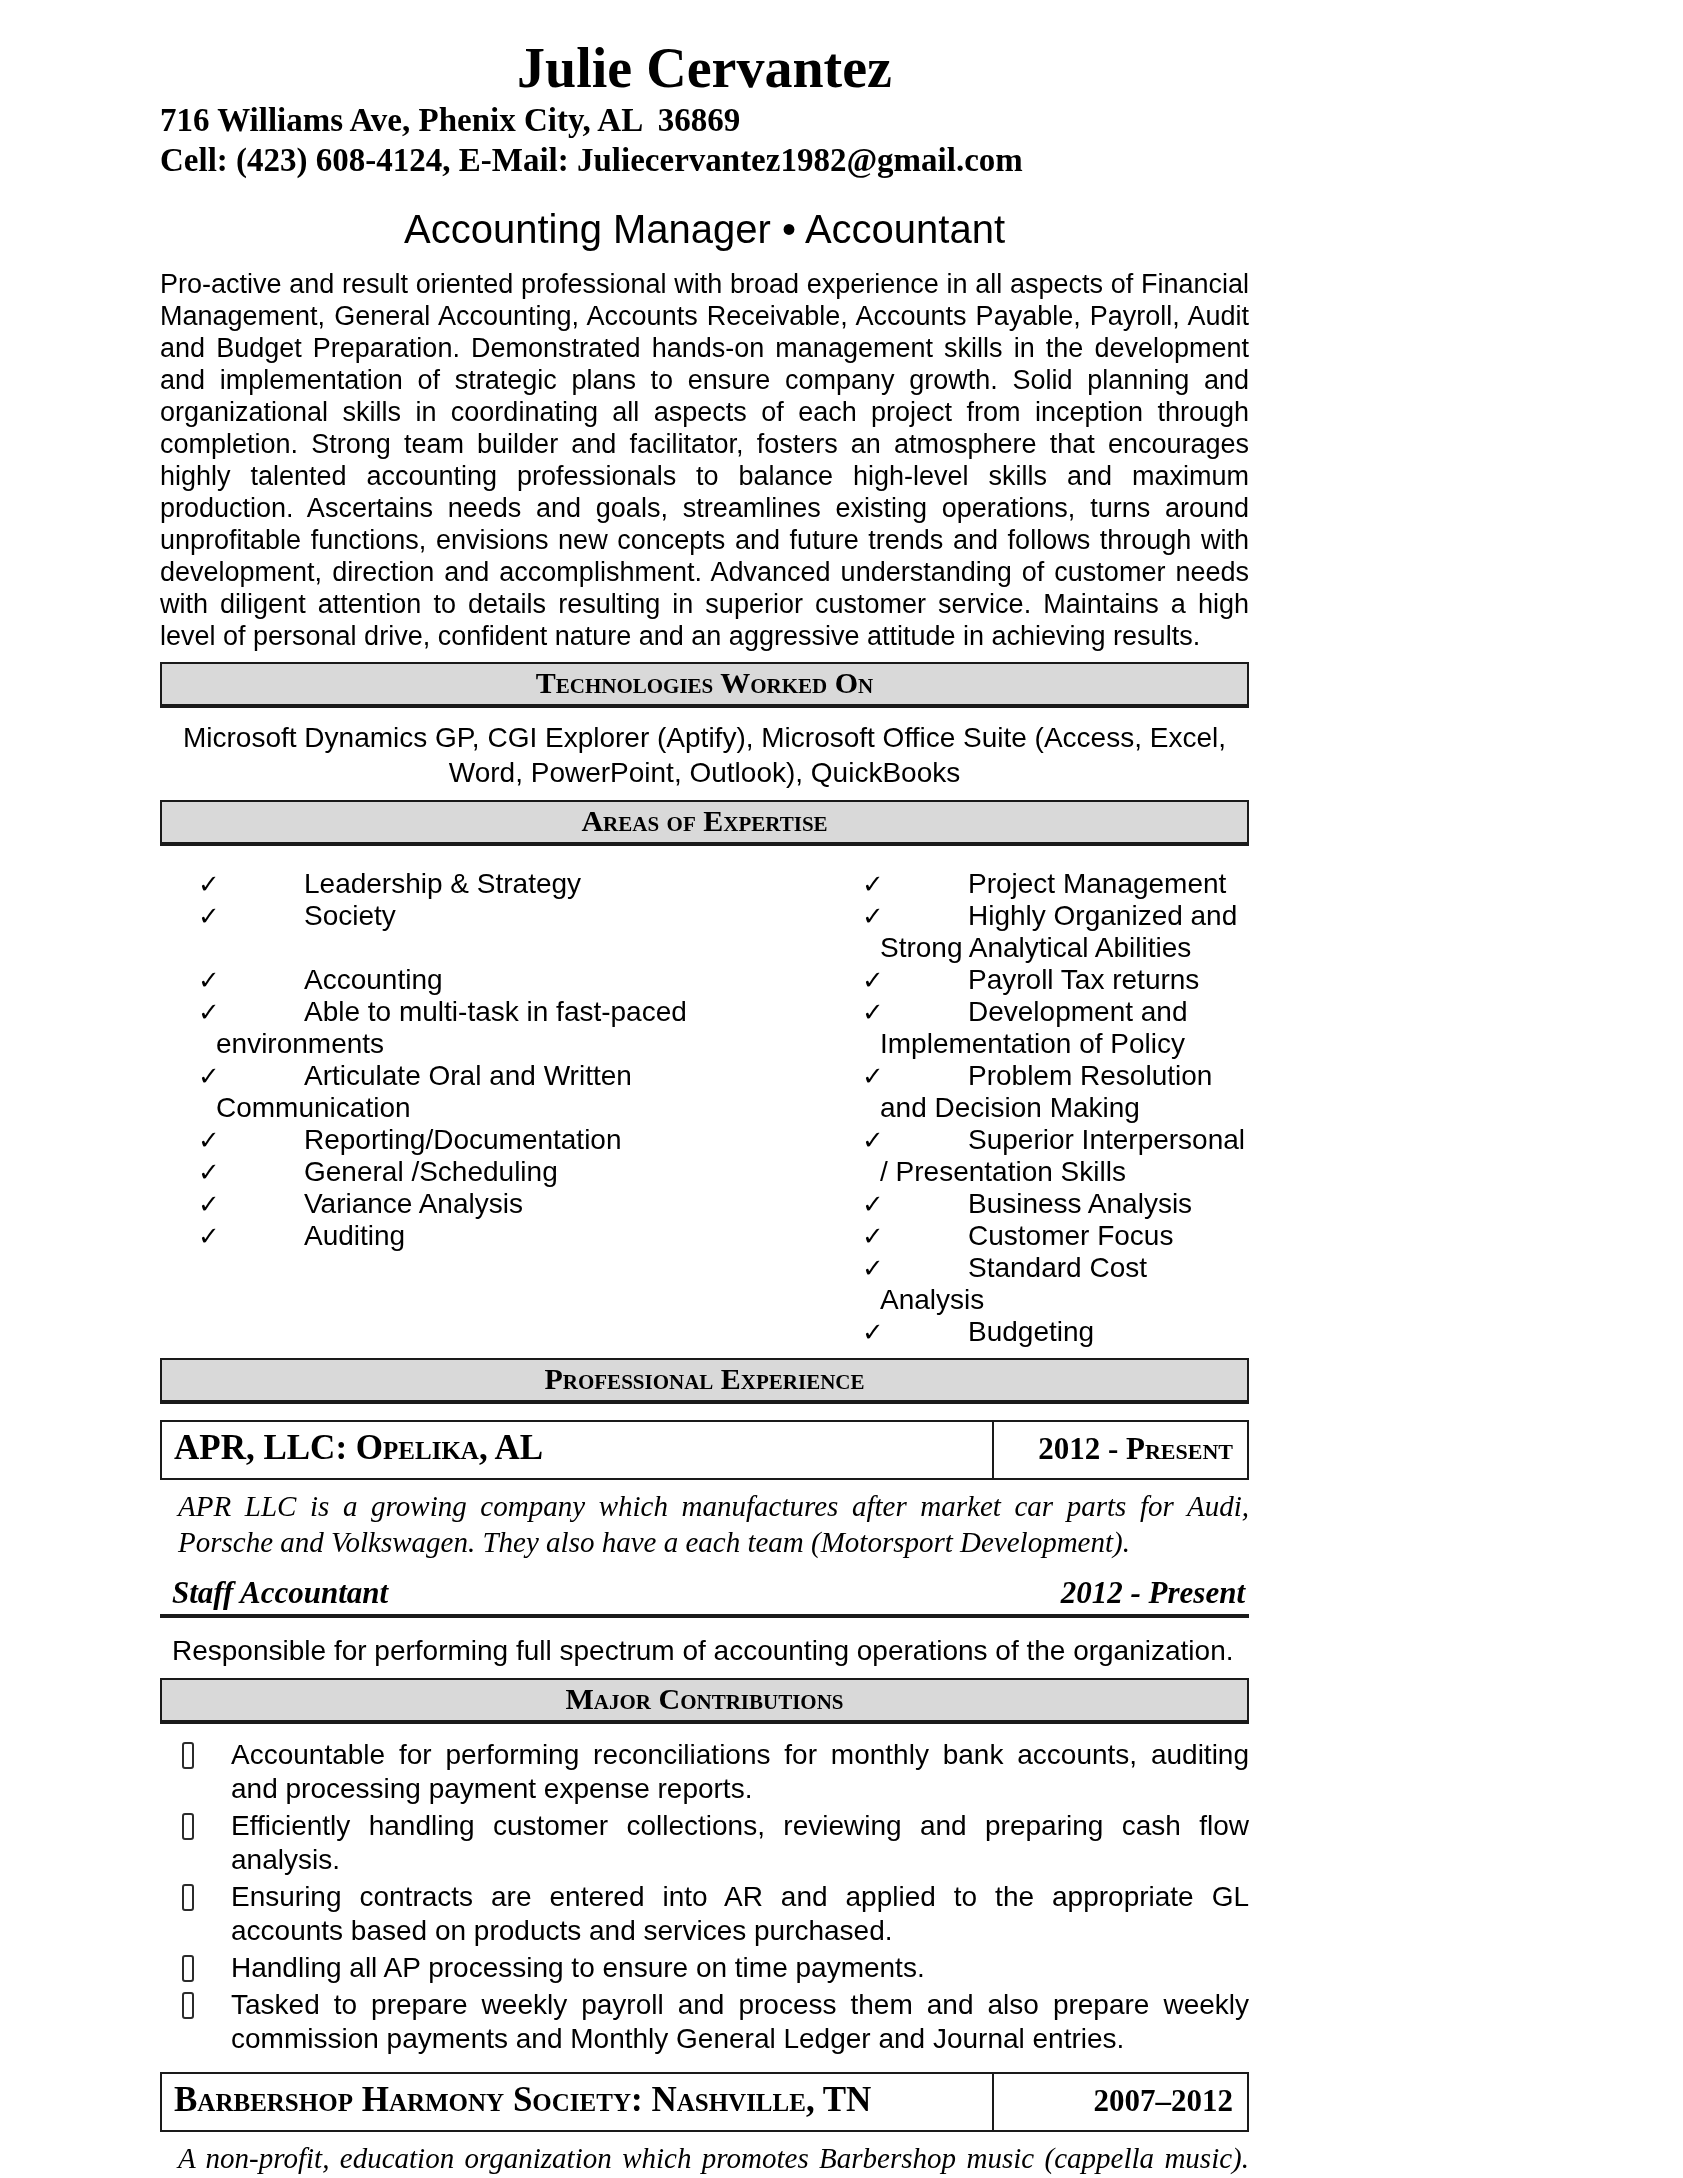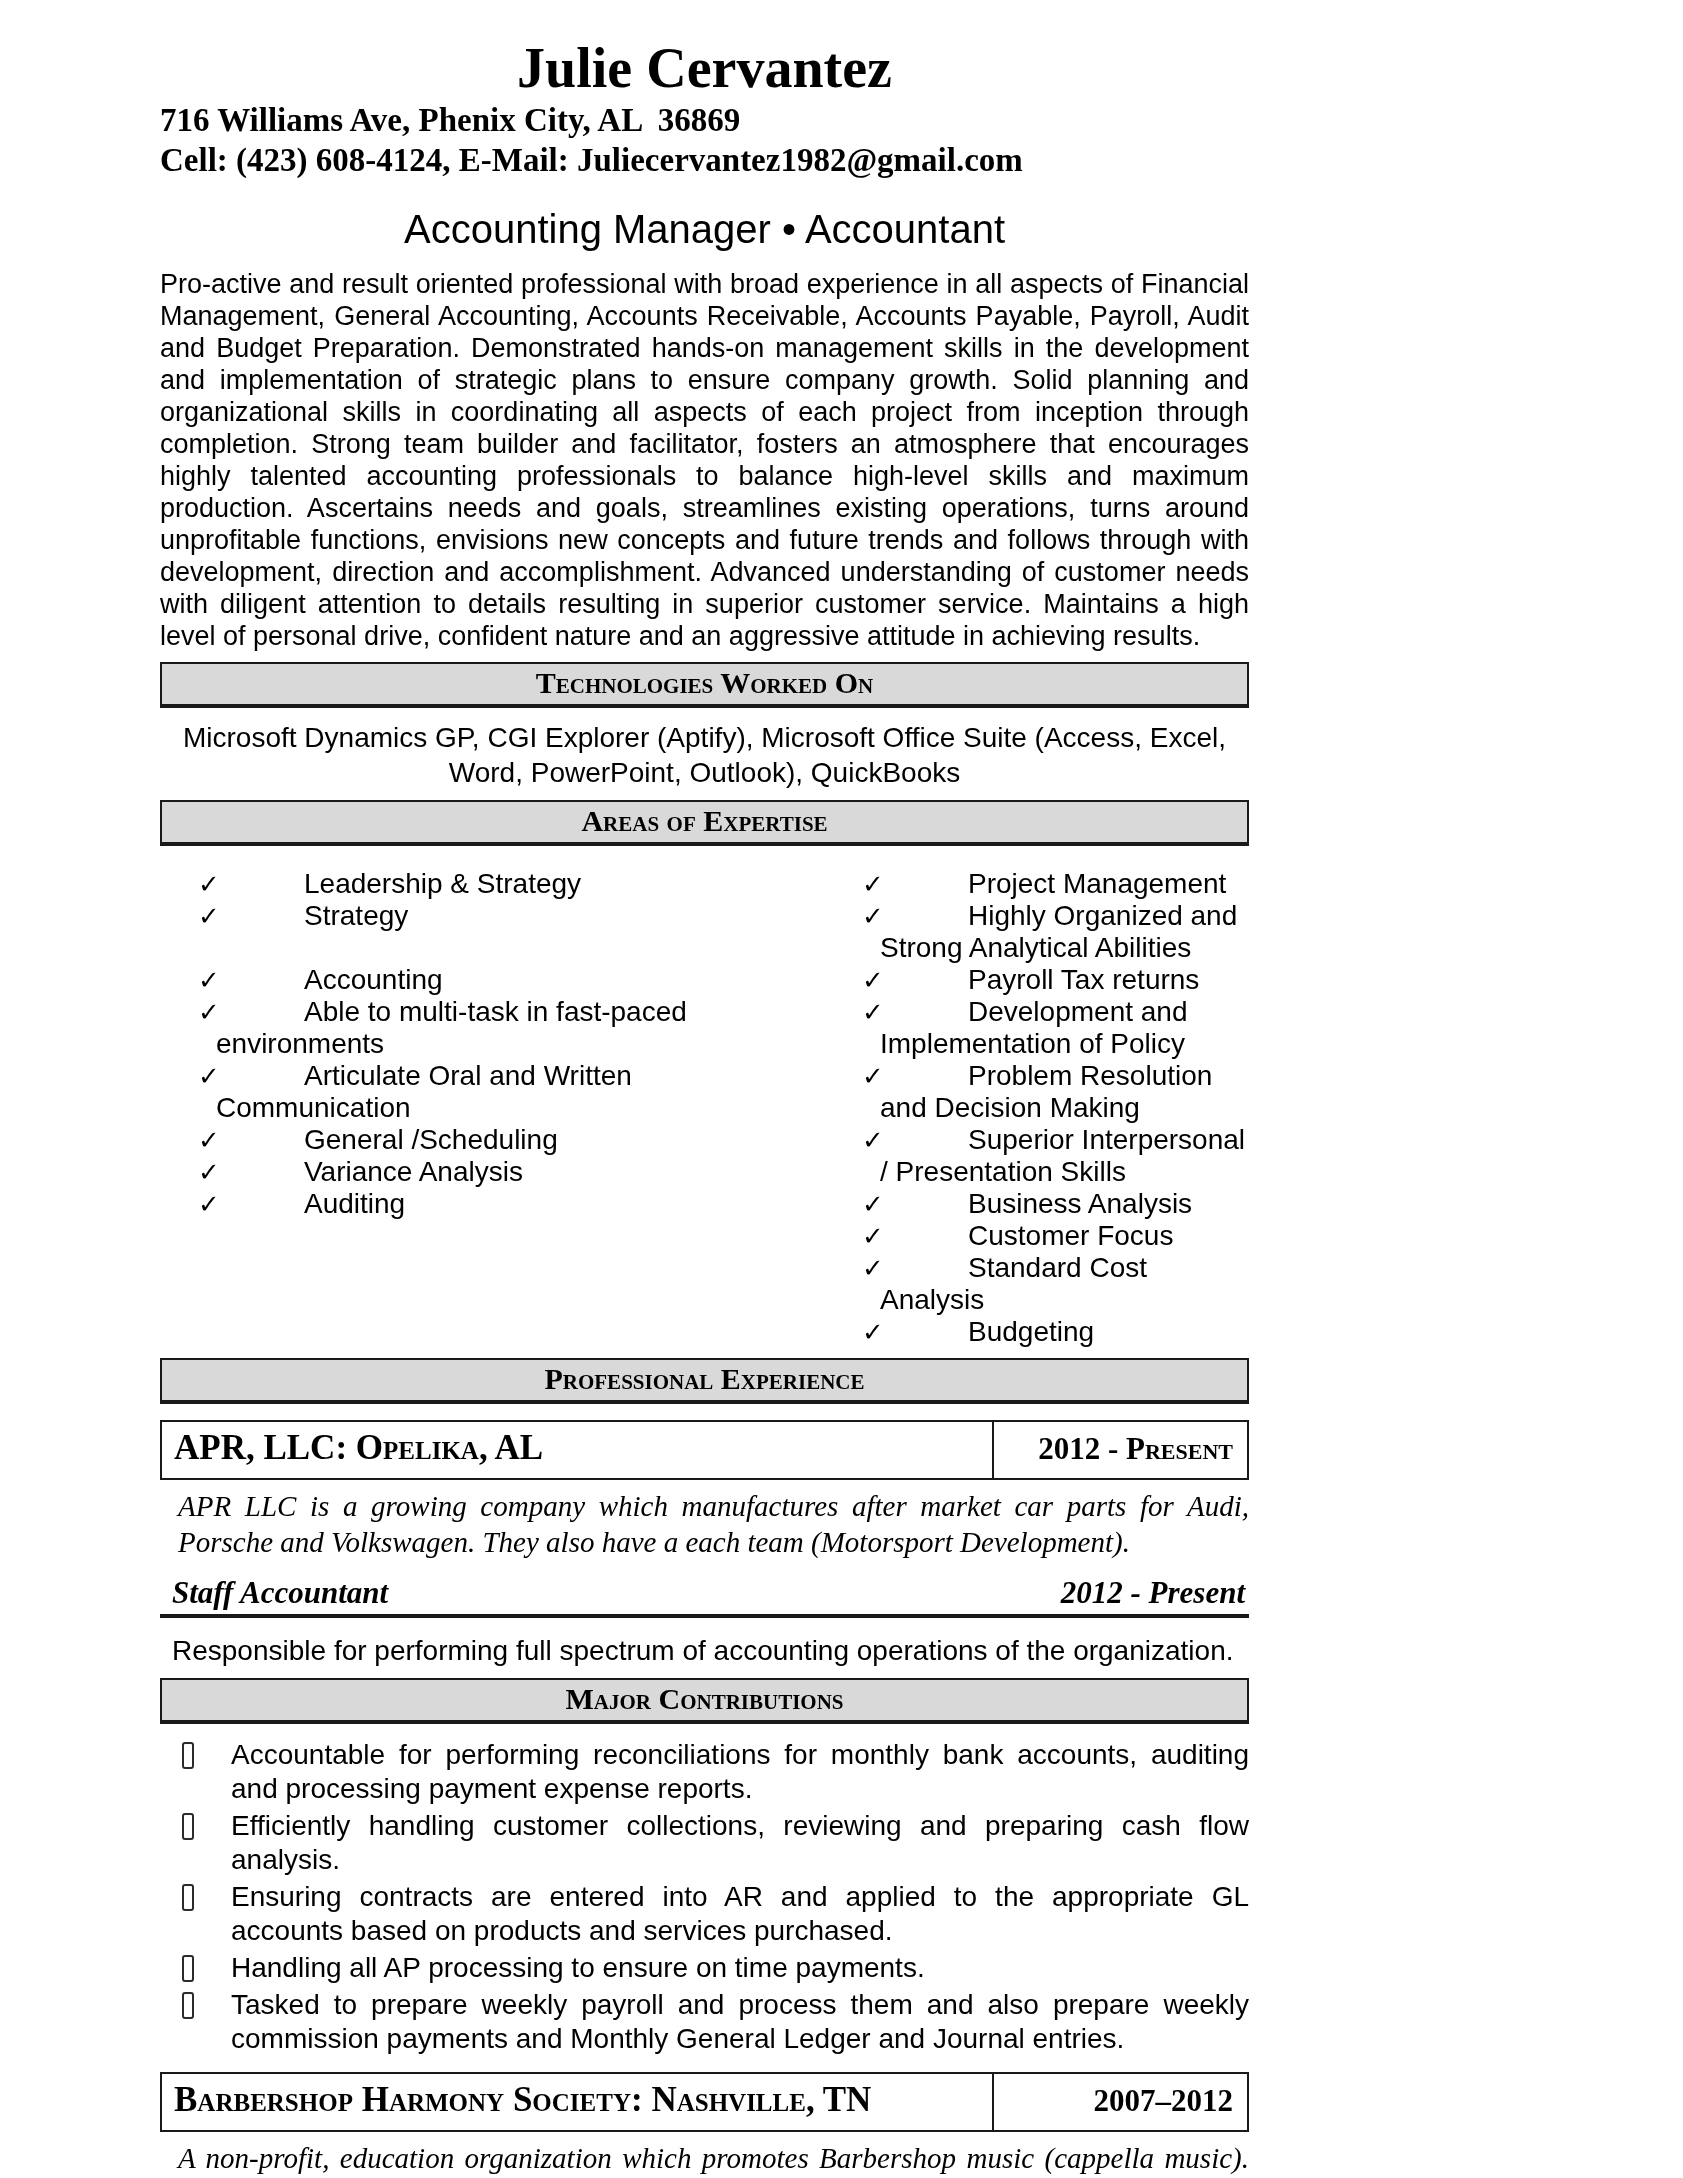--- a/index.html
+++ b/index.html
@@ -125,25 +125,26 @@
   </div>
   <div class="tech">Microsoft Dynamics GP, CGI Explorer (Aptify), Microsoft Office Suite (Access, Excel, Word, PowerPoint, Outlook), QuickBooks</div>
 
   <div class="bar">
     <span>Areas of Expertise</span>
   </div>
 
   <div class="cols">
     <div class="col-left">
       <div class="xrow"><span class="check">✓</span><span>Leadership &amp; Strategy</span></div>
-      <div class="xrow"><span class="check">✓</span><span>Strategy</span></div>
+      <div class="xrow"><span class="check">✓</span><span>Society</span></div>
       <div class="xrow xspacer"></div>
       <div class="xrow"><span class="check">✓</span><span>Accounting</span></div>
       <div class="xrow"><span class="check">✓</span><span>Able to multi-task in fast-paced environments</span></div>
       <div class="xrow"><span class="check">✓</span><span>Articulate Oral and Written Communication</span></div>
+      <div class="xrow"><span class="check">✓</span><span>Reporting/Documentation</span></div>
       <div class="xrow"><span class="check">✓</span><span>General /Scheduling</span></div>
       <div class="xrow"><span class="check">✓</span><span>Variance Analysis</span></div>
       <div class="xrow"><span class="check">✓</span><span>Auditing</span></div>
     </div>
     <div class="col-right">
       <div class="xrow"><span class="check">✓</span><span>Project Management</span></div>
       <div class="xrow"><span class="check">✓</span><span>Highly Organized and Strong Analytical Abilities</span></div>
       <div class="xrow"><span class="check">✓</span><span>Payroll Tax returns</span></div>
       <div class="xrow"><span class="check">✓</span><span>Development and Implementation of Policy</span></div>
       <div class="xrow"><span class="check">✓</span><span>Problem Resolution and Decision Making</span></div>

